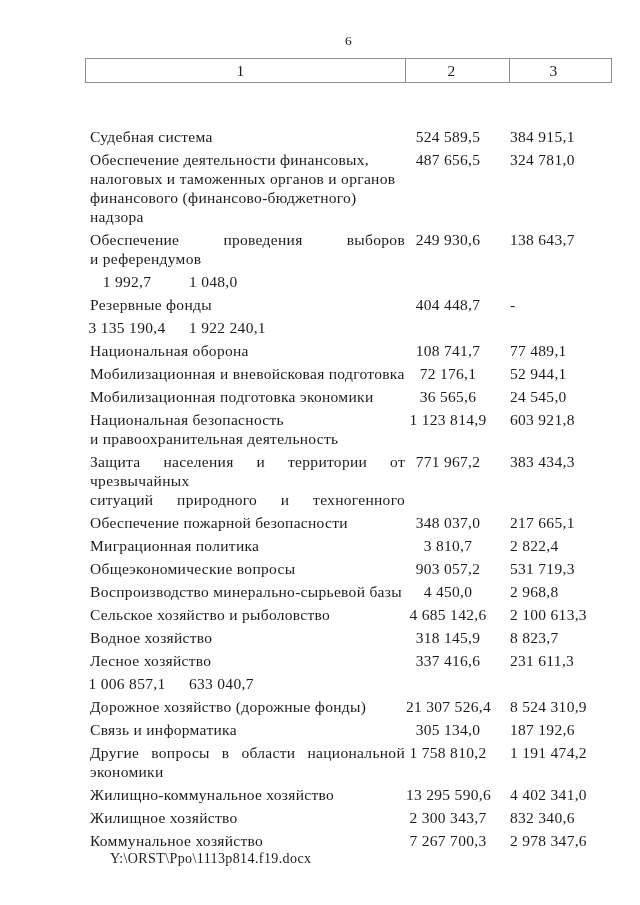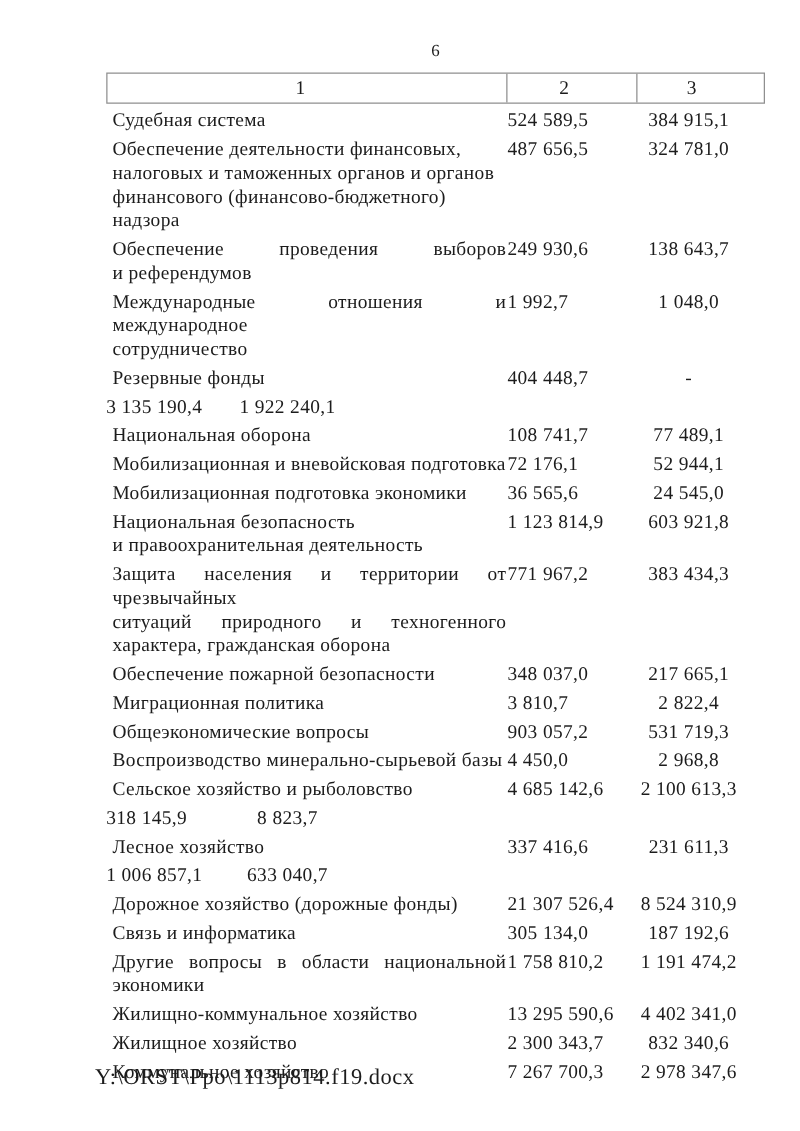--- a/index.html
+++ b/index.html
@@ -53,54 +53,54 @@
     width: 104px;
     border-right: 1px solid #8f8f8f;
     padding-right: 12px;
   }
   .th.h3 {
     flex: 1;
     padding-right: 14px;
   }
   .tbody {
     padding-top: 4px;
+    margin-top: 40px;
   }
   .row {
     display: flex;
     margin-bottom: 4px;
   }
   .c1 {
     width: 321px;
     box-sizing: border-box;
     padding: 0 1px 0 5px;
     text-align: left;
   }
   .c1 .stretch {
     text-align: justify;
     text-align-last: justify;
   }
   .c2 {
     width: 104px;
     box-sizing: border-box;
     padding-right: 20px;
-    text-align: left;
+    text-align: center;
     white-space: nowrap;
   }
   .c3 {
     width: 102px;
     box-sizing: border-box;
     padding-right: 20px;
-    text-align: center;
     white-space: nowrap;
   }
   .doc-footer {
     position: absolute;
     top: 851px;
-    left: 76px;
-    font-size: 18px;
+    left: 110px;
+    font-size: 14px;
     letter-spacing: 0.4px;
     font-family: Liberation Serif, serif;
   }
 </style>
 </head>
 <body>
 
 <div class="page-number">6</div>
 
 <div class="doc-table">
@@ -126,24 +126,20 @@
       </div>
       <div class="row">
         <div class="c1">
           <div class="stretch">Обеспечение проведения выборов</div>
           <div>и референдумов</div>
         </div>
         <div class="c2">249 930,6</div>
         <div class="c3">138 643,7</div>
       </div>
       <div class="row">
-        <div class="c1">
-          <div class="stretch">Международные отношения и международное</div>
-          <div>сотрудничество</div>
-        </div>
         <div class="c2">1 992,7</div>
         <div class="c3">1 048,0</div>
       </div>
       <div class="row">
         <div class="c1">
           <div>Резервные фонды</div>
         </div>
         <div class="c2">404 448,7</div>
         <div class="c3">-</div>
       </div>
@@ -177,21 +173,20 @@
           <div>Национальная безопасность</div>
           <div>и правоохранительная деятельность</div>
         </div>
         <div class="c2">1 123 814,9</div>
         <div class="c3">603 921,8</div>
       </div>
       <div class="row">
         <div class="c1">
           <div class="stretch">Защита населения и территории от чрезвычайных</div>
           <div class="stretch">ситуаций природного и техногенного</div>
-          <div>характера, гражданская оборона</div>
         </div>
         <div class="c2">771 967,2</div>
         <div class="c3">383 434,3</div>
       </div>
       <div class="row">
         <div class="c1">
           <div>Обеспечение пожарной безопасности</div>
         </div>
         <div class="c2">348 037,0</div>
         <div class="c3">217 665,1</div>
@@ -218,20 +213,23 @@
         <div class="c3">2 968,8</div>
       </div>
       <div class="row">
         <div class="c1">
           <div>Сельское хозяйство и рыболовство</div>
         </div>
         <div class="c2">4 685 142,6</div>
         <div class="c3">2 100 613,3</div>
       </div>
       <div class="row">
+        <div class="c1">
+          <div>Водное хозяйство</div>
+        </div>
         <div class="c2">318 145,9</div>
         <div class="c3">8 823,7</div>
       </div>
       <div class="row">
         <div class="c1">
           <div>Лесное хозяйство</div>
         </div>
         <div class="c2">337 416,6</div>
         <div class="c3">231 611,3</div>
       </div>

